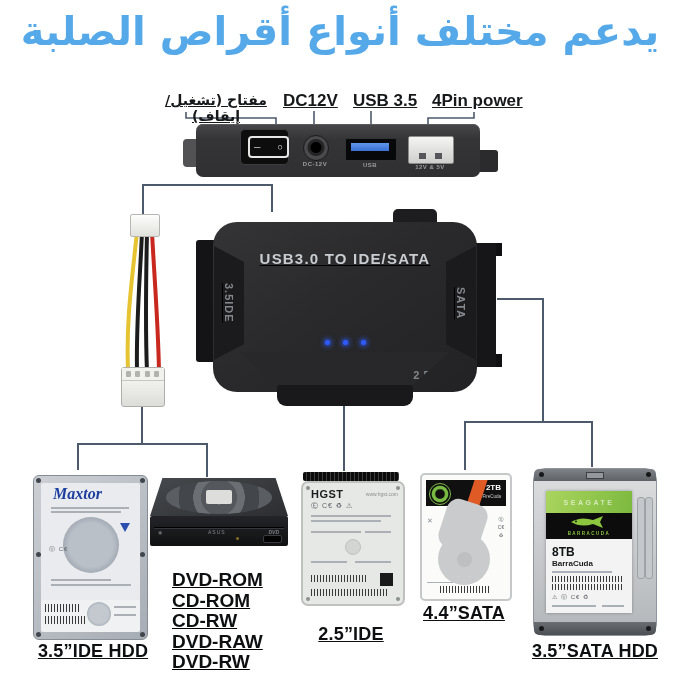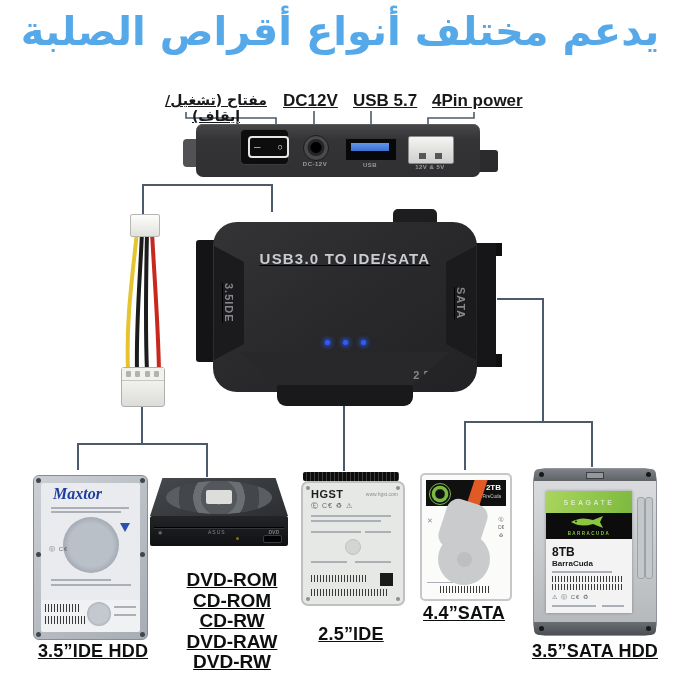--- a/index.html
+++ b/index.html
@@ -71,21 +71,21 @@
   .maxtor-lower{position:absolute;left:7px;top:124px;right:7px;height:32px;background:#f0f1f3;border-radius:2px;}
   
   .dvd-top{left:150px;top:478px;width:138px;height:38px;background:linear-gradient(160deg,#46494d,#2c2e31);
            clip-path:polygon(9% 0,91% 0,100% 100%,0 100%);}
   .dvd-disc{position:absolute;left:16px;top:3px;width:106px;height:33px;border-radius:50%;
             background:radial-gradient(circle,#93979b 0 12%,#54585c 13% 32%,#6b6f73 33% 46%,#43464a 47% 72%,#5a5e62 73%);}
   .dvd-disc-label{position:absolute;left:56px;top:12px;width:26px;height:14px;background:#dddddb;border-radius:2px;}
   .dvd-front{left:150px;top:516px;width:138px;height:30px;border-radius:2px;
              background:linear-gradient(#232427,#101113);}
   .dvd-tray{position:absolute;left:4px;right:4px;top:11px;height:1px;background:#000;box-shadow:0 1px 0 #35363a;}
-  .dvd-captions{left:172px;top:570px;width:120px;text-align:center;}
+  .dvd-captions{left:172px;top:570px;width:120px;}
   .dvd-captions div{font-weight:bold;font-size:19px;color:#0e0f10;line-height:20.5px;}
   
   .hgst-strip{left:303px;top:472px;width:96px;height:9px;border-radius:2px;
               background:repeating-linear-gradient(90deg,#0c0c0c 0 3px,#3e3e3e 3px 4px);}
   .hgst{left:301px;top:481px;width:100px;height:121px;background:#e6e8e5;border:2px solid #bec1be;border-radius:7px;}
   .hgst-logo{position:absolute;left:8px;top:5px;font-size:11px;font-weight:bold;color:#1c1d1e;letter-spacing:.5px;}
   .hgst-url{position:absolute;right:5px;top:8px;font-size:5px;color:#8a8e8a;}
   .marks{font-size:7px;color:#60646a;letter-spacing:1px;}
   
   .firecuda{left:420px;top:473px;width:88px;height:124px;background:#fbfbfa;border:2px solid #c5c7c9;border-radius:5px;}
@@ -136,21 +136,21 @@
       <line x1="142" y1="404" x2="142" y2="444"></line>
       <polyline points="78,470 78,444 207,444 207,477"></polyline>
       <line x1="344" y1="405" x2="344" y2="471"></line>
       <polyline points="497,299 543,299 543,422"></polyline>
       <polyline points="465,470 465,422 592,422 592,467"></polyline>
     </g>
   </svg>
 
   <div class="abs comp plabel plabel-ar" style="left:152px;top:92px;width:128px;text-align:center;">مفتاح (تشغيل/إيقاف)</div>
   <div class="abs comp plabel" style="left:283px;top:91px;">DC12V</div>
-  <div class="abs comp plabel" style="left:353px;top:91px;">USB 5.7</div>
+  <div class="abs comp plabel" style="left:353px;top:91px;">USB 3.5</div>
   <div class="abs comp plabel" style="left:432px;top:91px;">4Pin power</div>
 
   <div class="abs comp bar-tab-l"></div>
   <div class="abs comp bar-tab-r"></div>
   <div class="abs comp portsbar">
     <div class="abs switch-outer" style="left:44px;top:5px;">
       <div class="abs switch-inner">
         <span>─</span>
         <span>○</span>
       </div>

